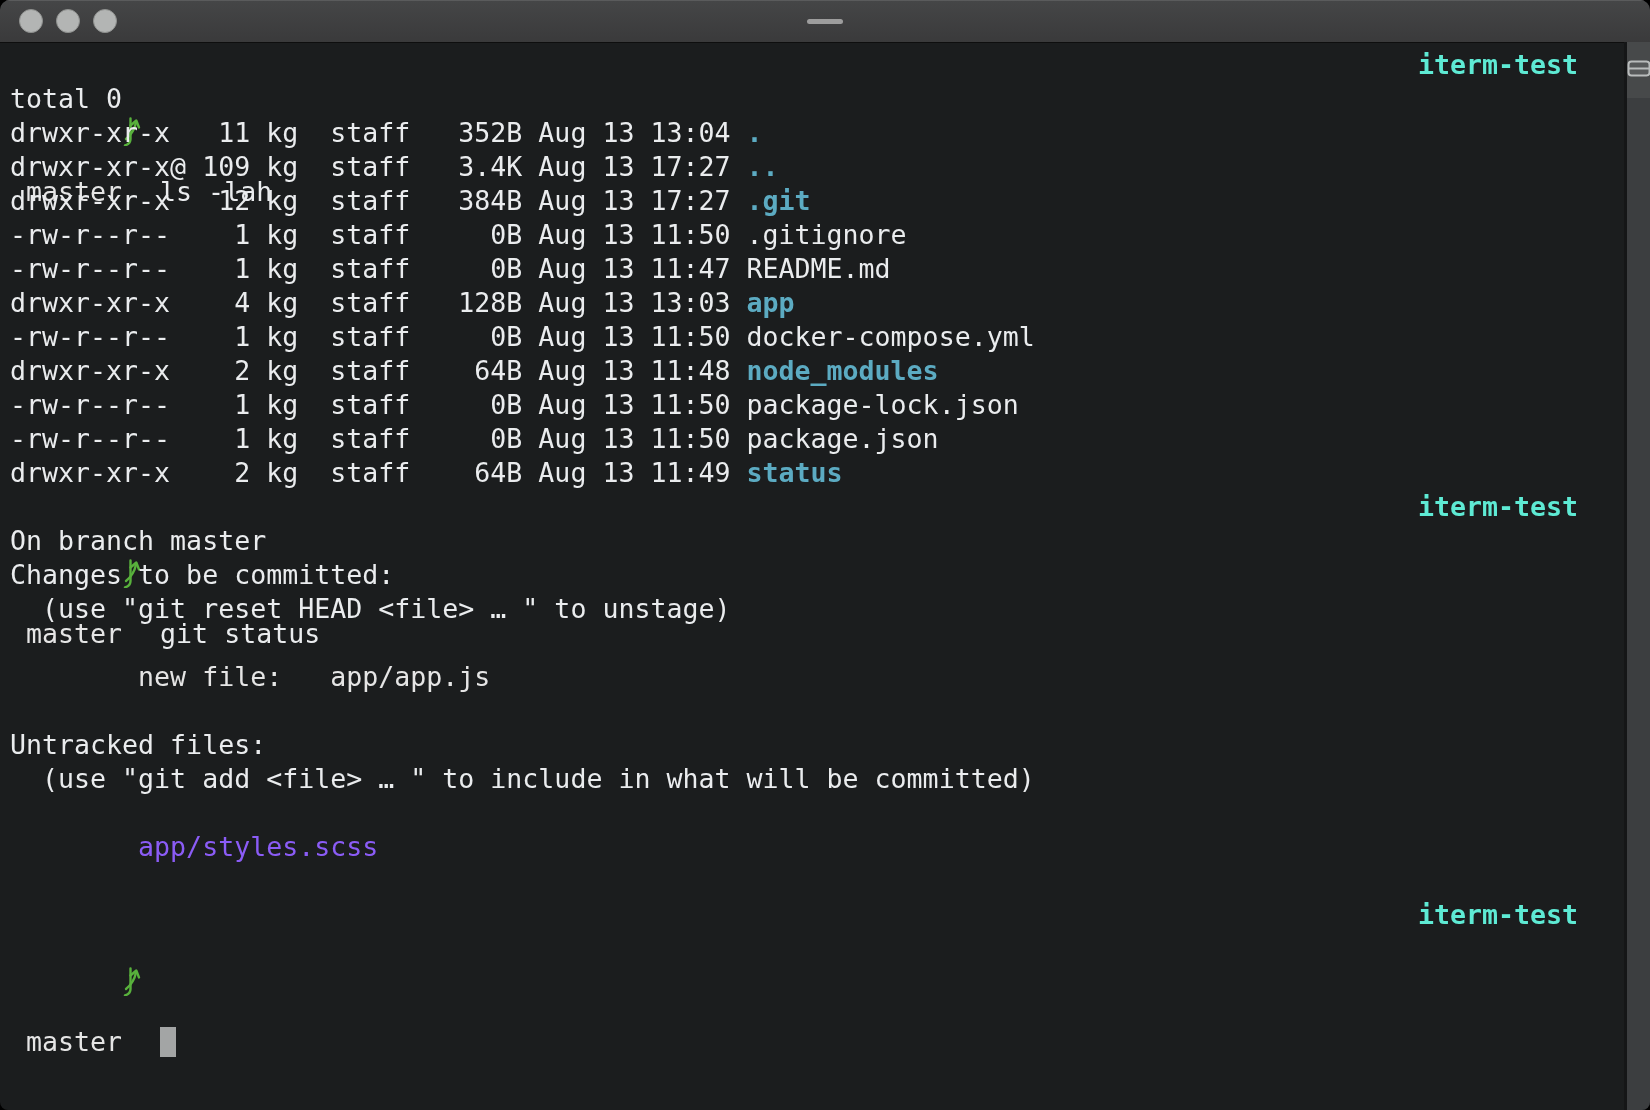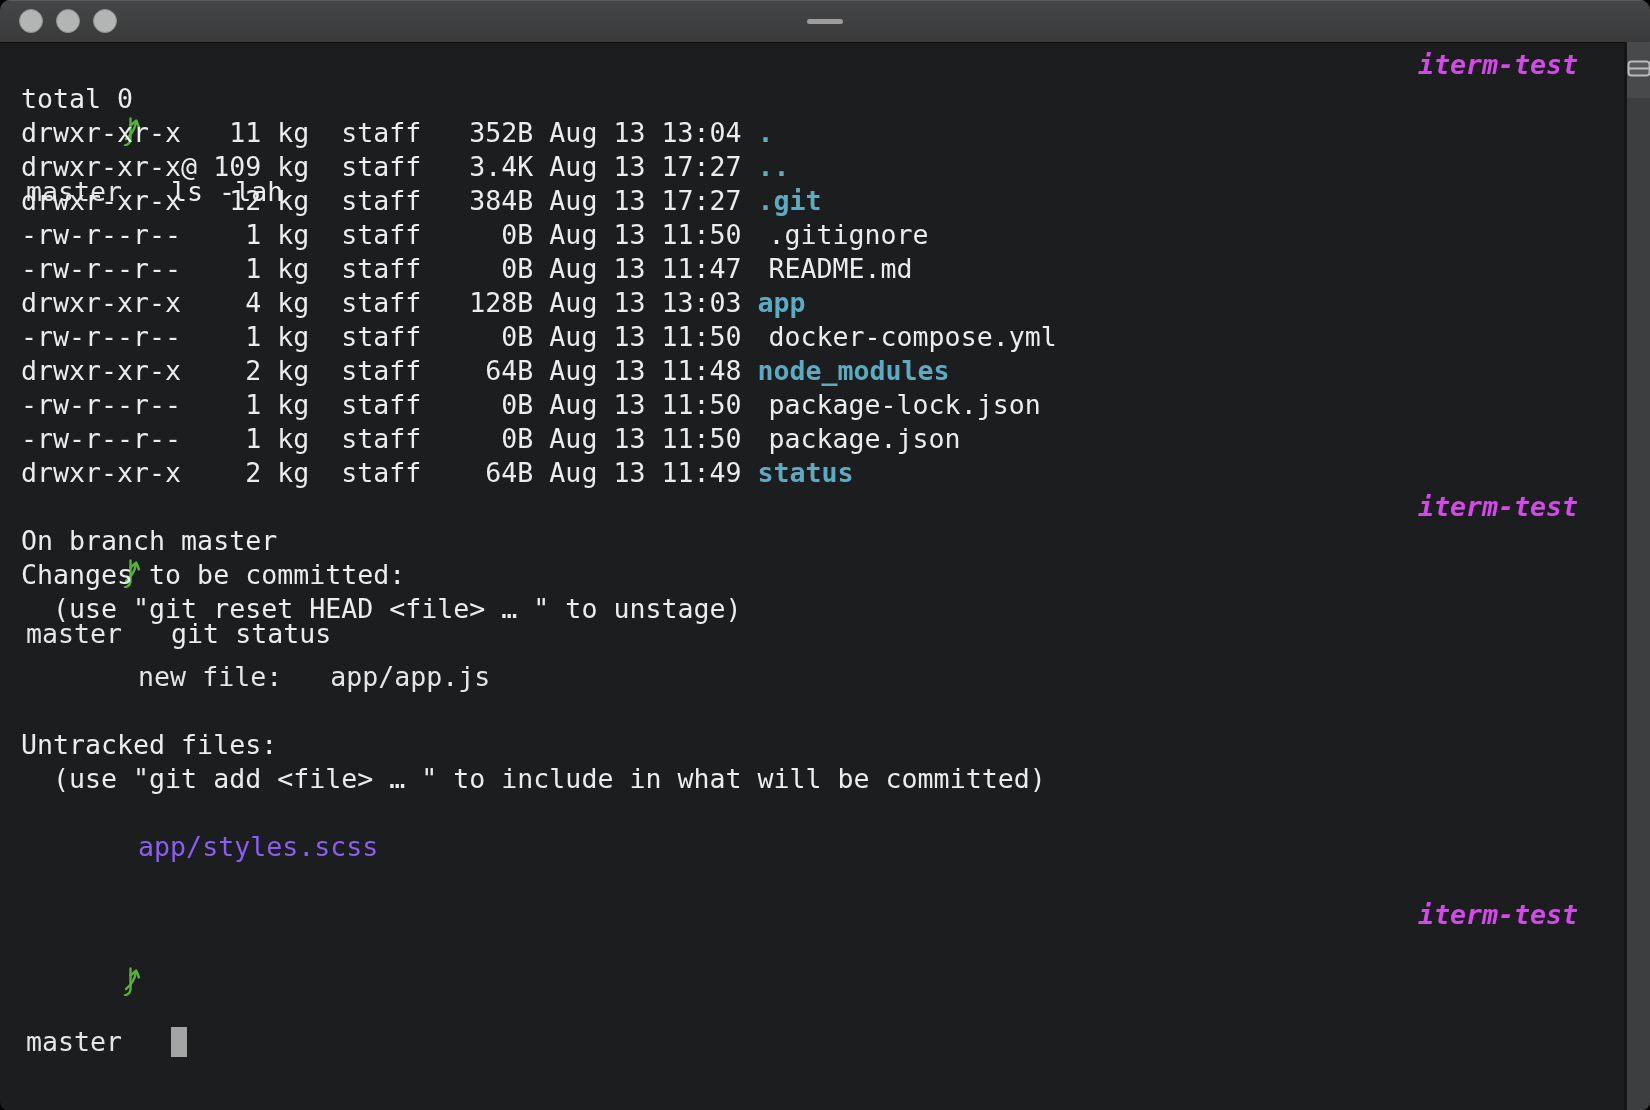--- a/index.html
+++ b/index.html
@@ -24,25 +24,25 @@
     background:#3c3e40;border-left:3px solid #151617;box-sizing:border-box;
   }
   .pane-tile{height:56px;background:#47494a;display:flex;align-items:center;justify-content:center;}
   
   .content{
     position:absolute;top:44px;left:0;right:26px;bottom:0;
     padding:4px 0 0 10px;
     font-size:26.6px;line-height:34px;color:#eaecee;
   }
   .line{position:relative;height:34px;white-space:pre;}
-  .s-fg{color:#eaecee;margin-left:11px;}
+  .s-fg{color:#eaecee;}
   .s-green{color:#e5e5e5;}
   .s-dir{color:#5cabc2;font-weight:bold;}
   .s-red{color:#8b5cf6;}
-  .rprompt{position:absolute;right:46px;top:0;color:#d946ef;font-weight:bold;font-style:italic;}
+  .rprompt{position:absolute;right:46px;top:0;color:#5eead4;font-weight:bold;}
   .cursor{display:inline-block;width:16px;height:30px;background:#a3a5a5;vertical-align:-6px;}
   .picon{display:inline-block;width:22px;height:30px;vertical-align:-5px;color:#58b13c;}
   .picon svg{display:block;width:22px;height:30px;}
 </style>
 </head>
 <body>
 
 <div class="window">
 
   <div class="titlebar">

